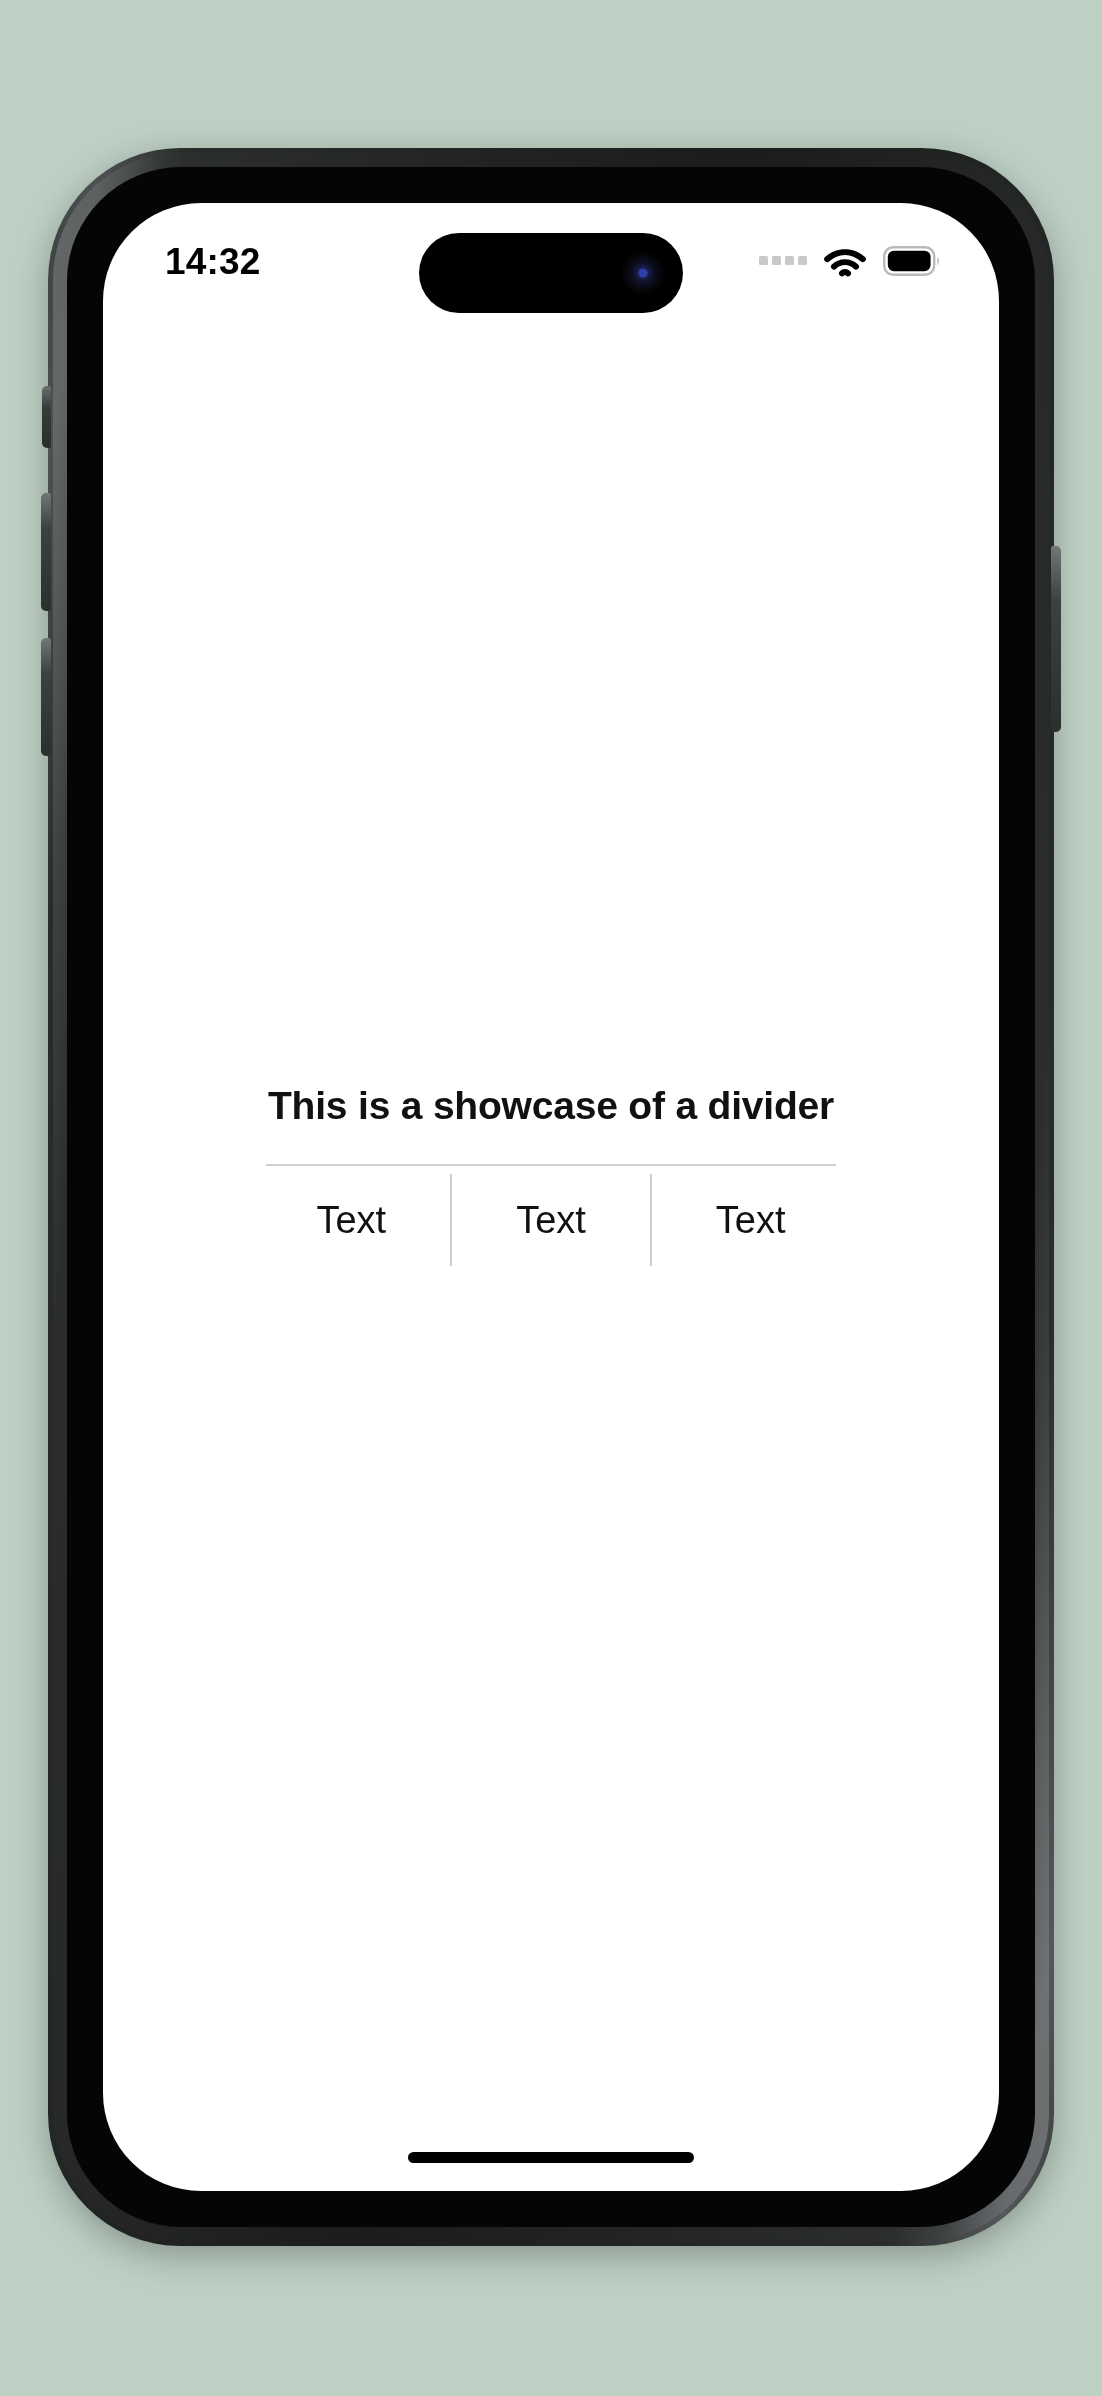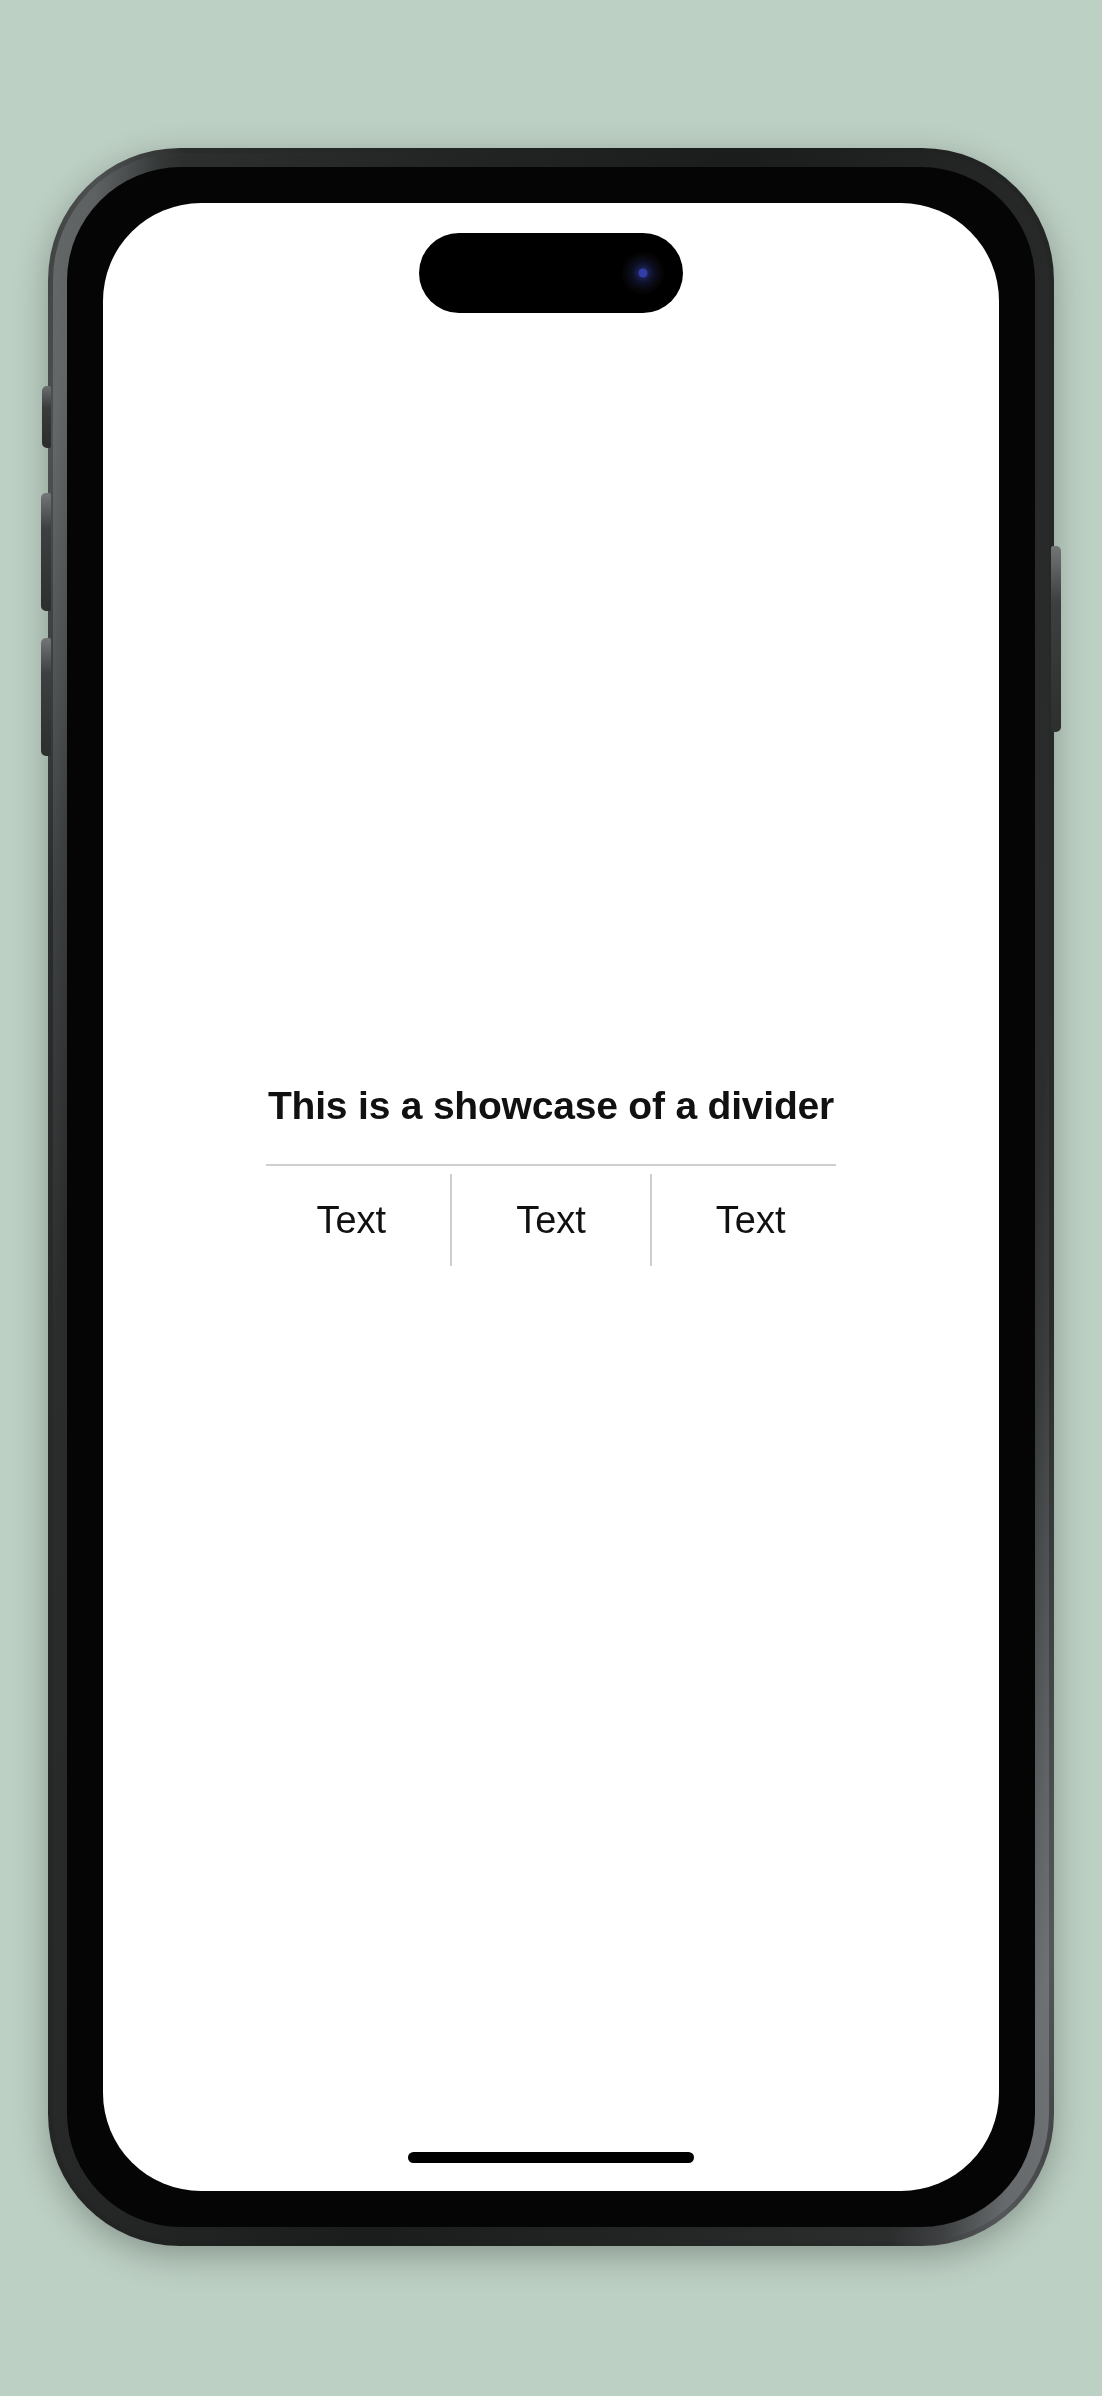--- a/index.html
+++ b/index.html
@@ -268,20 +268,46 @@
 
   <div id="silent-switch"></div>
   <div id="volume-up-button"></div>
   <div id="volume-down-button"></div>
   <div id="power-button"></div>
 
   <div id="phone-inner-bezel">
 
     <div id="phone-screen">
 
+      <div id="status-bar">
+        <div id="status-time">14:32</div>
+
+        <div id="status-right-group">
+
+          <div id="cellular-signal-icon">
+            <span></span>
+            <span></span>
+            <span></span>
+            <span></span>
+          </div>
+
+          <svg id="wifi-icon" width="42" height="31" viewBox="0 0 42 31" fill="none">
+            <path d="M21 3.2C13.2 3.2 6.1 6.2 1.1 11.1a2.9 2.9 0 0 0 0 4.2 3.1 3.1 0 0 0 4.3 0C9.6 11.2 15 8.9 21 8.9s11.4 2.3 15.6 6.4a3.1 3.1 0 0 0 4.3 0 2.9 2.9 0 0 0 0-4.2C35.9 6.2 28.8 3.2 21 3.2Z" fill="#000"></path>
+            <path d="M21 13.3c-5.1 0-9.8 2-13.1 5.2a2.9 2.9 0 0 0 0 4.2 3.1 3.1 0 0 0 4.3 0c2.3-2.2 5.4-3.6 8.8-3.6s6.5 1.4 8.8 3.6a3.1 3.1 0 0 0 4.3 0 2.9 2.9 0 0 0 0-4.2c-3.3-3.2-8-5.2-13.1-5.2Z" fill="#000"></path>
+            <path d="M21 23.1c-2 0-3.8.8-5.1 2.1a2.9 2.9 0 0 0 0 4.2 3.1 3.1 0 0 0 4.3 0c.2-.2.5-.3.8-.3s.6.1.8.3a3.1 3.1 0 0 0 4.3 0 2.9 2.9 0 0 0 0-4.2 7.2 7.2 0 0 0-5.1-2.1Z" fill="#000"></path>
+          </svg>
+
+          <svg id="battery-icon" width="58" height="30" viewBox="0 0 58 30" fill="none">
+            <rect x="1.2" y="1.2" width="50" height="27.6" rx="9" stroke="#b9b9bb" stroke-width="2.4" fill="none"></rect>
+            <rect x="4.8" y="4.8" width="42.8" height="20.4" rx="6.2" fill="#000"></rect>
+            <path d="M54.4 10.8c2 1 2 7.4 0 8.4v-8.4Z" fill="#b9b9bb"></path>
+          </svg>
+
+        </div>
+      </div>
 
       <div id="dynamic-island">
         <div id="front-camera-lens"></div>
       </div>
 
       <div id="app-content">
         <div id="divider-showcase">
 
           <div id="showcase-heading">This is a showcase of a divider</div>
 

